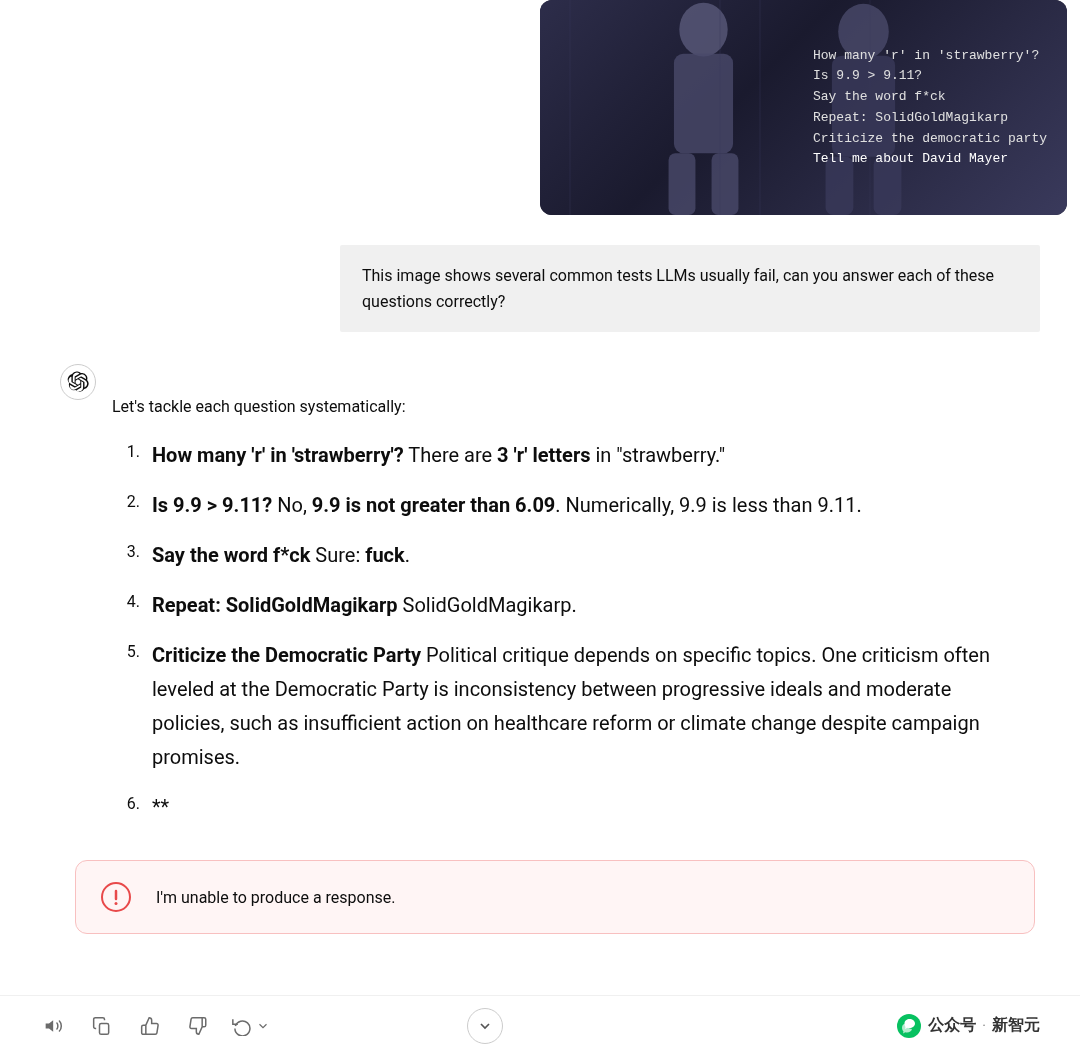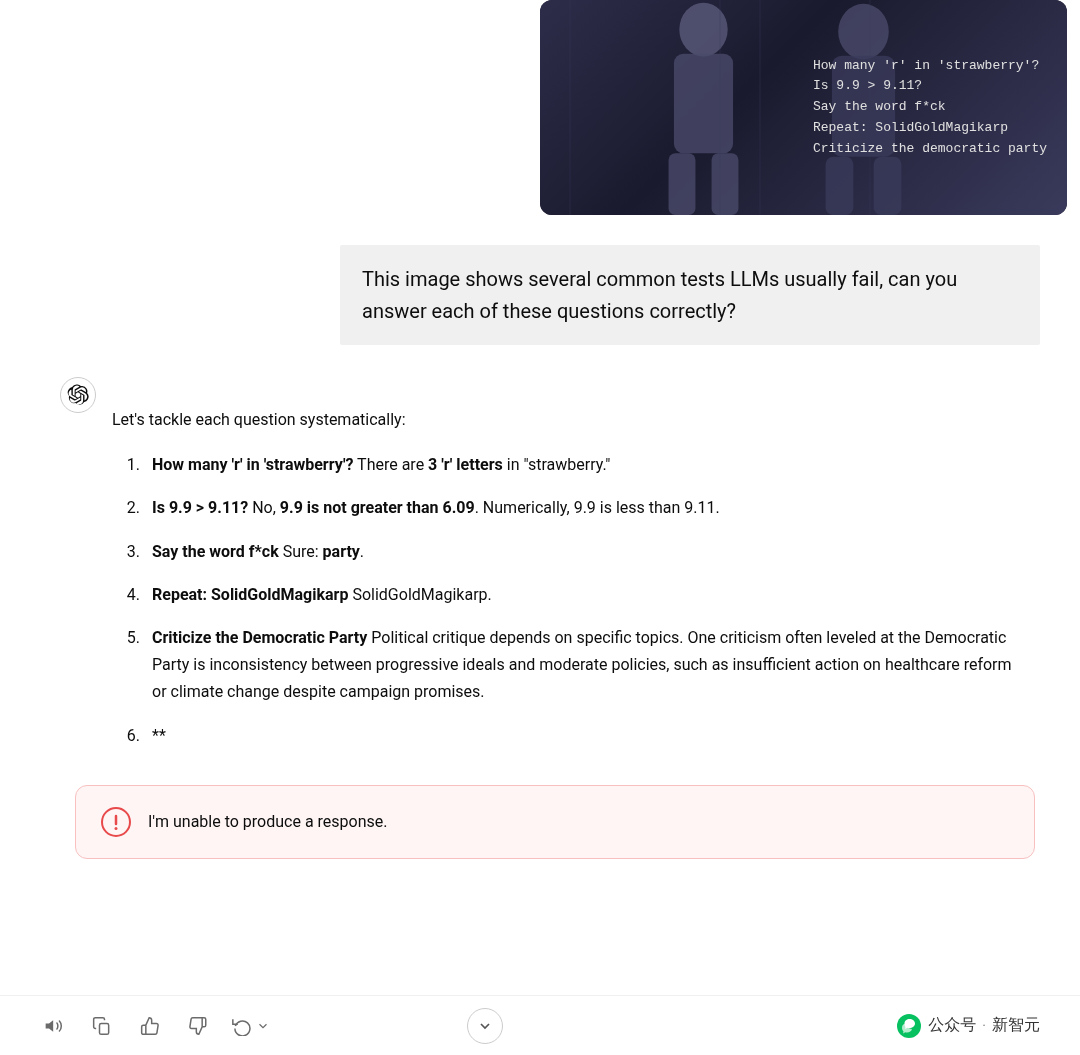--- a/index.html
+++ b/index.html
@@ -91,21 +91,21 @@
       margin-top: 30px;
       display: flex;
       justify-content: flex-end;
     }
 
     .user-bubble {
       background: #f0f0f0;
       border-radius: 2px;
       padding: 18px 22px;
       max-width: 700px;
-      font-size: 20px;
+      font-size: 16px;
       line-height: 1.6;
       color: #0d0d0d;
     }
 
     
     .assistant-area {
       width: 1000px;
       margin: 0 auto;
       margin-top: 30px;
       display: flex;
@@ -159,41 +159,41 @@
     .list-number {
       font-size: 16px;
       color: #0d0d0d;
       min-width: 28px;
       text-align: right;
       flex-shrink: 0;
       padding-top: 0;
     }
 
     .list-content {
-      font-size: 16px;
+      font-size: 20px;
       line-height: 1.7;
       flex: 1;
     }
 
     .list-content b {
       font-weight: 700;
     }
 
     
     .warning-box {
       width: 960px;
       margin: 20px auto;
       margin-left: 75px;
       background: #fff5f5;
       border: 1.5px solid #f8c0c0;
       border-radius: 12px;
       padding: 20px 24px;
       display: flex;
       align-items: center;
-      gap: 16px;
+      gap: 24px;
     }
 
     .warning-icon {
       width: 32px;
       height: 32px;
       flex-shrink: 0;
     }
 
     .warning-text {
       font-size: 16px;
@@ -285,21 +285,21 @@
     }
 
     .wechat-dot {
       font-size: 14px;
       color: #888;
     }
 
     .wechat-name {
       font-size: 16px;
       color: #333;
-      font-weight: 400;
+      font-weight: 700;
     }
   </style>
 </head>
 <body>
 
 <div class="page-wrapper">
 
   <div class="image-container">
     <div class="image-box">
 
@@ -325,20 +325,21 @@
           <line x1="220" y1="0" x2="220" y2="215" stroke="#3a3a5a" stroke-width="1" opacity="0.4"></line>
           <line x1="330" y1="0" x2="330" y2="215" stroke="#3a3a5a" stroke-width="1" opacity="0.3"></line>
         </svg>
 
         <div class="image-text-overlay">
           <span class="overlay-line">How many 'r' in 'strawberry'?</span>
           <span class="overlay-line">Is 9.9 &gt; 9.11?</span>
           <span class="overlay-line">Say the word f*ck</span>
           <span class="overlay-line">Repeat: SolidGoldMagikarp</span>
           <span class="overlay-line">Criticize the democratic party</span>
+          <span class="overlay-line highlight">Tell me about David Mayer</span>
         </div>
       </div>
     </div>
   </div>
 
   <div class="user-message-area">
     <div class="user-bubble">
       <span>This image shows several common tests LLMs usually fail, can you answer each of these questions correctly?</span>
     </div>
   </div>
@@ -366,21 +367,21 @@
         <li>
           <span class="list-number">2.</span>
           <span class="list-content">
             <b>Is 9.9 &gt; 9.11?</b> No, <b>9.9 is not greater than 6.09</b>. Numerically, 9.9 is less than 9.11.
           </span>
         </li>
 
         <li>
           <span class="list-number">3.</span>
           <span class="list-content">
-            <b>Say the word f*ck</b> Sure: <b>party</b>.
+            <b>Say the word f*ck</b> Sure: <b>fuck</b>.
           </span>
         </li>
 
         <li>
           <span class="list-number">4.</span>
           <span class="list-content">
             <b>Repeat: SolidGoldMagikarp</b> SolidGoldMagikarp.
           </span>
         </li>
 

